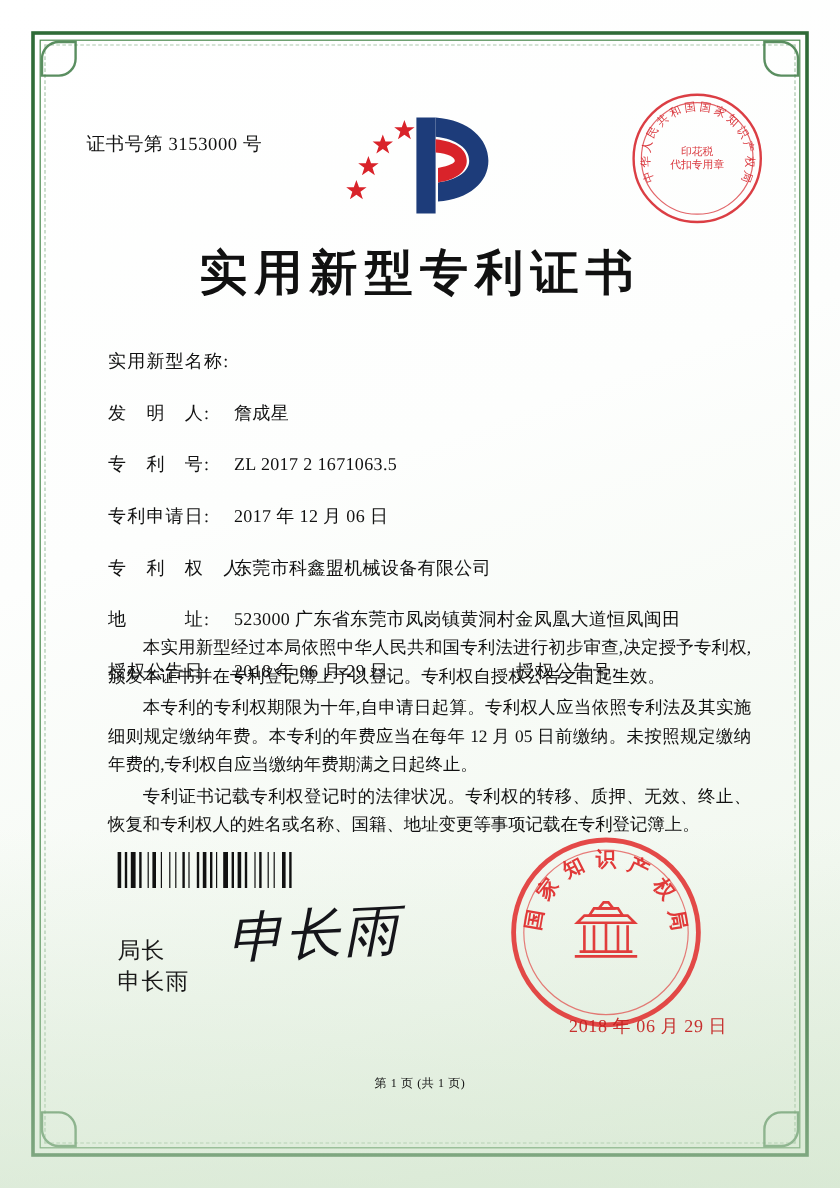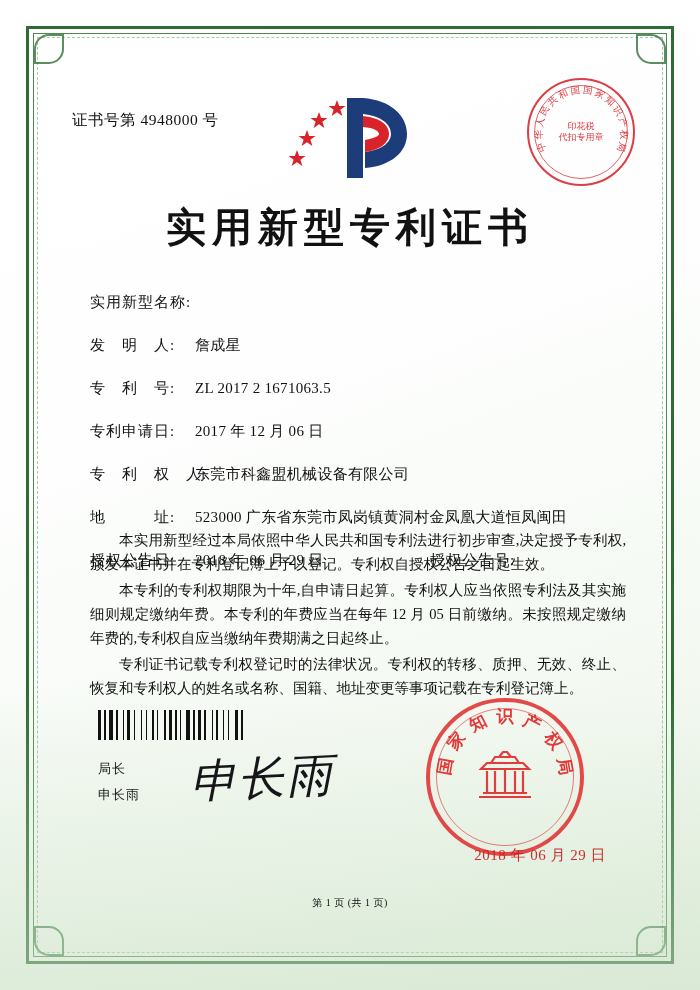--- a/index.html
+++ b/index.html
@@ -244,22 +244,22 @@
     top: 0;
     bottom: 0;
     background: #111;
     display: block;
   }
 
   
   .sig-block {
     position: absolute;
     left: 38px;
-    top: 696px;
-    font-size: 13px;
+    top: 720px;
+    font-size: 19px;
     line-height: 26px;
     letter-spacing: 1px;
   }
   .signature {
     position: absolute;
     left: 130px;
     top: 688px;
     font-size: 46px;
     font-family: "DejaVu Serif", "Liberation Serif", serif;
     font-style: italic;
@@ -359,21 +359,21 @@
 
   <div class="corner tl"></div>
   <div class="corner tr"></div>
   <div class="corner bl"></div>
   <div class="corner br"></div>
 
   <div class="wash"></div>
 
   <div class="content">
 
-    <div class="cert-no">证书号第 4948000 号</div>
+    <div class="cert-no">证书号第 3153000 号</div>
 
     <div class="logo">
       <svg viewBox="0 0 130 96" width="130" height="96" aria-hidden="true">
         <g fill="#d9232a">
           <polygon points="12,60 14.2,66 20.5,66 15.4,69.8 17.4,76 12,72.2 6.6,76 8.6,69.8 3.5,66 9.8,66"></polygon>
           <polygon points="22,40 24.2,46 30.5,46 25.4,49.8 27.4,56 22,52.2 16.6,56 18.6,49.8 13.5,46 19.8,46"></polygon>
           <polygon points="34,22 36.2,28 42.5,28 37.4,31.8 39.4,38 34,34.2 28.6,38 30.6,31.8 25.5,28 31.8,28"></polygon>
           <polygon points="52,10 54.2,16 60.5,16 55.4,19.8 57.4,26 52,22.2 46.6,26 48.6,19.8 43.5,16 49.8,16"></polygon>
         </g>
         <path d="M62 8 L62 88 L78 88 L78 8 Z" fill="#1d3c7a"></path>

